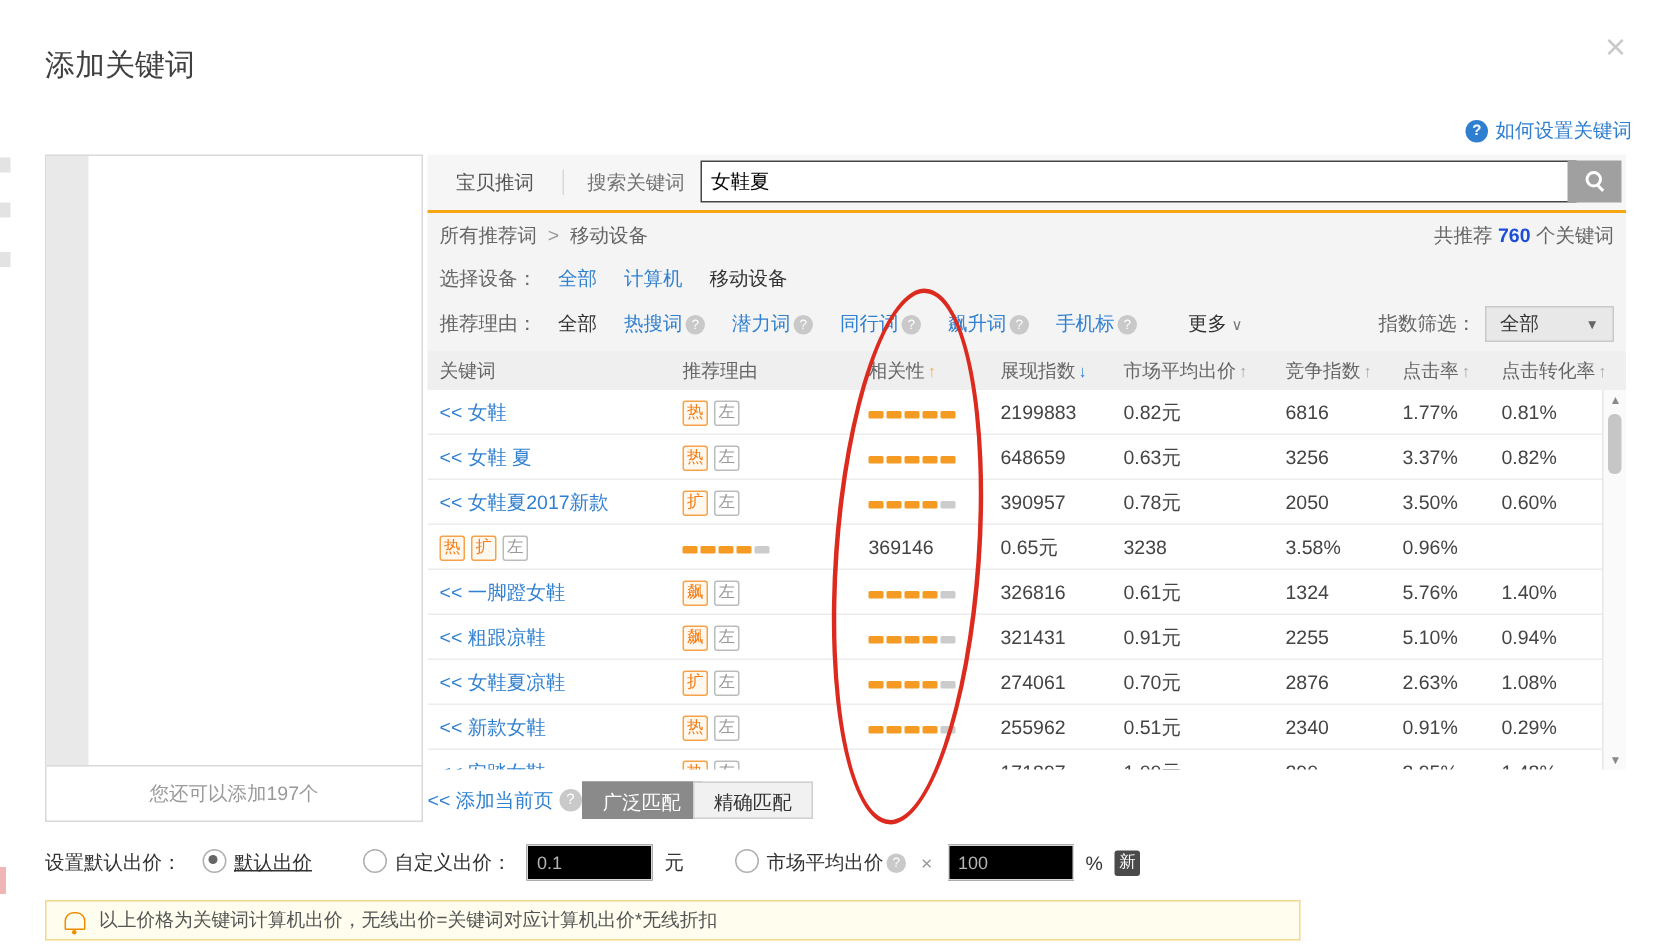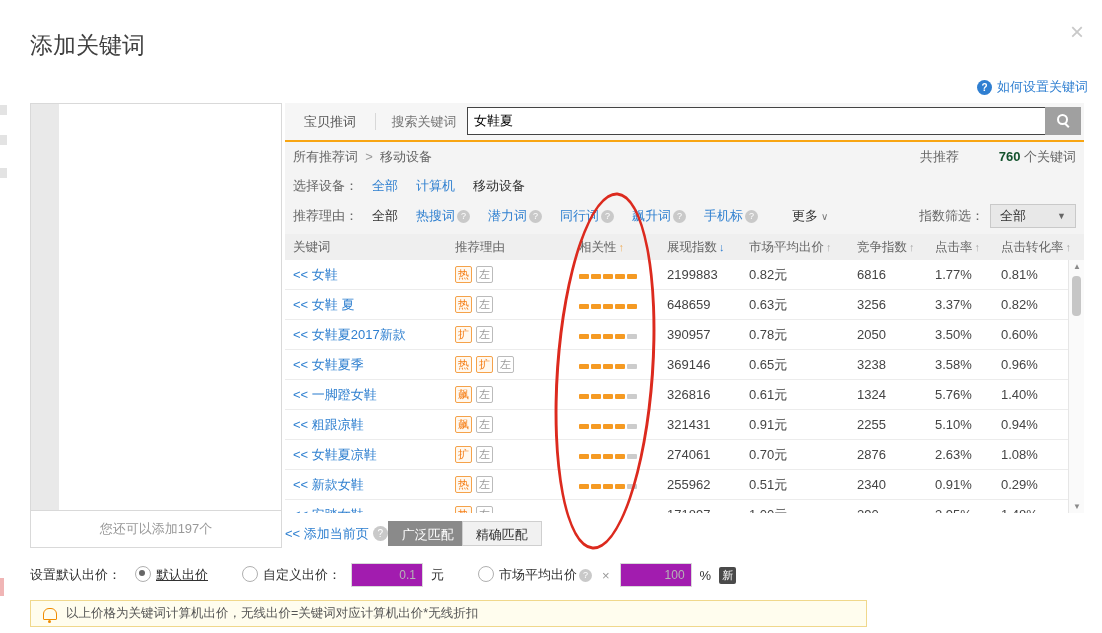--- a/index.html
+++ b/index.html
@@ -1,20 +1,20 @@
 <!DOCTYPE html>
 <html><head>
 <meta charset="utf-8">
 <style>
   html,body{margin:0;padding:0;background:#fff;}
   .stage{position:relative;width:1102px;height:633px;background:#fff;overflow:hidden;
          font-family:"Liberation Sans","DejaVu Sans",sans-serif;font-size:13px;color:#333;}
 
   
-  .dlg-title{position:absolute;left:30px;top:30px;font-size:23px;color:#404040;}
+  .dlg-title{position:absolute;left:30px;top:30px;font-size:20px;color:#404040;}
   .close-x{position:absolute;left:1070px;top:20px;font-size:24px;color:#c9c9c9;cursor:pointer;line-height:1;}
   .help-link{position:absolute;top:78px;right:14px;display:flex;align-items:center;gap:5px;color:#2f7fd1;cursor:pointer;}
   .qmark{display:inline-block;width:13px;height:13px;border-radius:50%;background:#c9c9c9;color:#fff;
          font-size:9px;line-height:13px;text-align:center;vertical-align:1px;margin-left:2px;}
   .qmark.blue{width:15px;height:15px;line-height:15px;font-size:10px;font-weight:bold;background:#2f7fd1;margin:0;}
 
   
   .left-panel{position:absolute;left:30px;top:103px;width:252px;height:445px;border:1px solid #d9d9d9;background:#fff;box-sizing:border-box;}
   .left-strip{position:absolute;left:0;top:0;bottom:36px;width:28px;background:#e9e9e9;}
   .left-footer{position:absolute;left:0;right:0;bottom:0;height:36px;border-top:1px solid #d9d9d9;
@@ -39,21 +39,21 @@
   
   .filter-block{position:relative;height:92px;background:#f4f4f4;}
   .f-row{display:flex;align-items:center;padding:0 8px;}
   .f-row.a{height:30px;justify-content:space-between;color:#666;}
   .f-row.b{height:28px;}
   .f-row.c{height:32px;}
   .f-label{color:#666;margin-right:14px;}
   .f-opt{margin-right:18px;cursor:pointer;}
   .lnk{color:#3080d0;}
   .sel-txt{color:#333;}
-  .bold-num{font-weight:bold;color:#14532d;margin-left:36px;}
+  .bold-num{font-weight:bold;color:#1d4ed8;}
   .more-wrap{color:#333;cursor:pointer;margin-left:16px;}
   .chev{color:#777;font-size:10px;margin-left:3px;}
   .idx-filter{margin-left:auto;display:flex;align-items:center;gap:6px;color:#666;}
   .dropdown{width:86px;height:24px;background:#e8e8e8;border:1px solid #c9c9c9;display:flex;align-items:center;
             justify-content:space-between;padding:0 9px;box-sizing:border-box;color:#333;cursor:pointer;}
   .caret{color:#666;font-size:9px;}
 
   
   .grid-cols{display:grid;grid-template-columns:162px 124px 88px 82px 108px 78px 66px 75px;}
   .table-header{height:26px;background:#efefef;color:#666;align-items:center;width:799px;box-sizing:border-box;}
@@ -88,22 +88,22 @@
 
   
   .red-ellipse{position:absolute;left:556px;top:192px;width:92px;height:352px;border:3px solid #dc2a1e;
                border-radius:50%;transform:rotate(4deg);pointer-events:none;z-index:6;}
 
   
   .bid-bar{position:absolute;left:30px;top:561px;display:flex;align-items:center;height:28px;}
   .radio{display:inline-block;width:14px;height:14px;border:1px solid #b0b0b0;border-radius:50%;background:#fff;
          position:relative;vertical-align:-3px;margin-right:5px;cursor:pointer;}
   .radio.sel::after{content:"";position:absolute;left:3px;top:3px;width:6px;height:6px;border-radius:50%;background:#666;}
-  .mini-input{width:72px;height:24px;border:1px solid #d9d9d9;background:#a21caf;color:#b5b5b5;padding:0 6px;
-              font-size:12px;box-sizing:border-box;font-family:"Liberation Sans","DejaVu Sans",sans-serif;text-align:right;}
+  .mini-input{width:84px;height:24px;border:1px solid #d9d9d9;background:#000000;color:#b5b5b5;padding:0 6px;
+              font-size:12px;box-sizing:border-box;font-family:"Liberation Sans","DejaVu Sans",sans-serif;}
   .new-badge{display:inline-block;width:17px;height:17px;line-height:17px;text-align:center;background:#4a4a4a;
              color:#fff;font-size:11px;border-radius:2px;}
   .gap8{margin-left:8px;} .gap10{margin-left:10px;} .gap14{margin-left:14px;text-decoration:underline;} .gap34{margin-left:34px;}
   .gray{color:#999;}
 
   
   .notice-bar{position:absolute;left:30px;top:600px;width:837px;height:27px;background:#fffdee;
               border:1px solid #f0d88c;box-sizing:border-box;display:flex;align-items:center;gap:9px;
               padding:0 12px;color:#555;font-size:12.5px;}
   .bell{position:relative;display:inline-block;width:12px;height:10px;border:1px solid #f08c00;
@@ -242,21 +242,20 @@
               <span class="seg on"></span>
               <span class="seg"></span>
             </span></div>
           <div class="td ">390957</div>
           <div class="td ">0.78元</div>
           <div class="td ">2050</div>
           <div class="td ">3.50%</div>
           <div class="td ">0.60%</div>
         </div>
         <div class="trow grid-cols">
-          <div class="td kw">&lt;&lt; 女鞋夏季</div>
           <div class="td "><span class="badge b-orange">热</span><span class="badge b-orange">扩</span><span class="badge b-gray">左</span></div>
           <div class="td "><span class="bars">
               <span class="seg on"></span>
               <span class="seg on"></span>
               <span class="seg on"></span>
               <span class="seg on"></span>
               <span class="seg"></span>
             </span></div>
           <div class="td ">369146</div>
           <div class="td ">0.65元</div>

